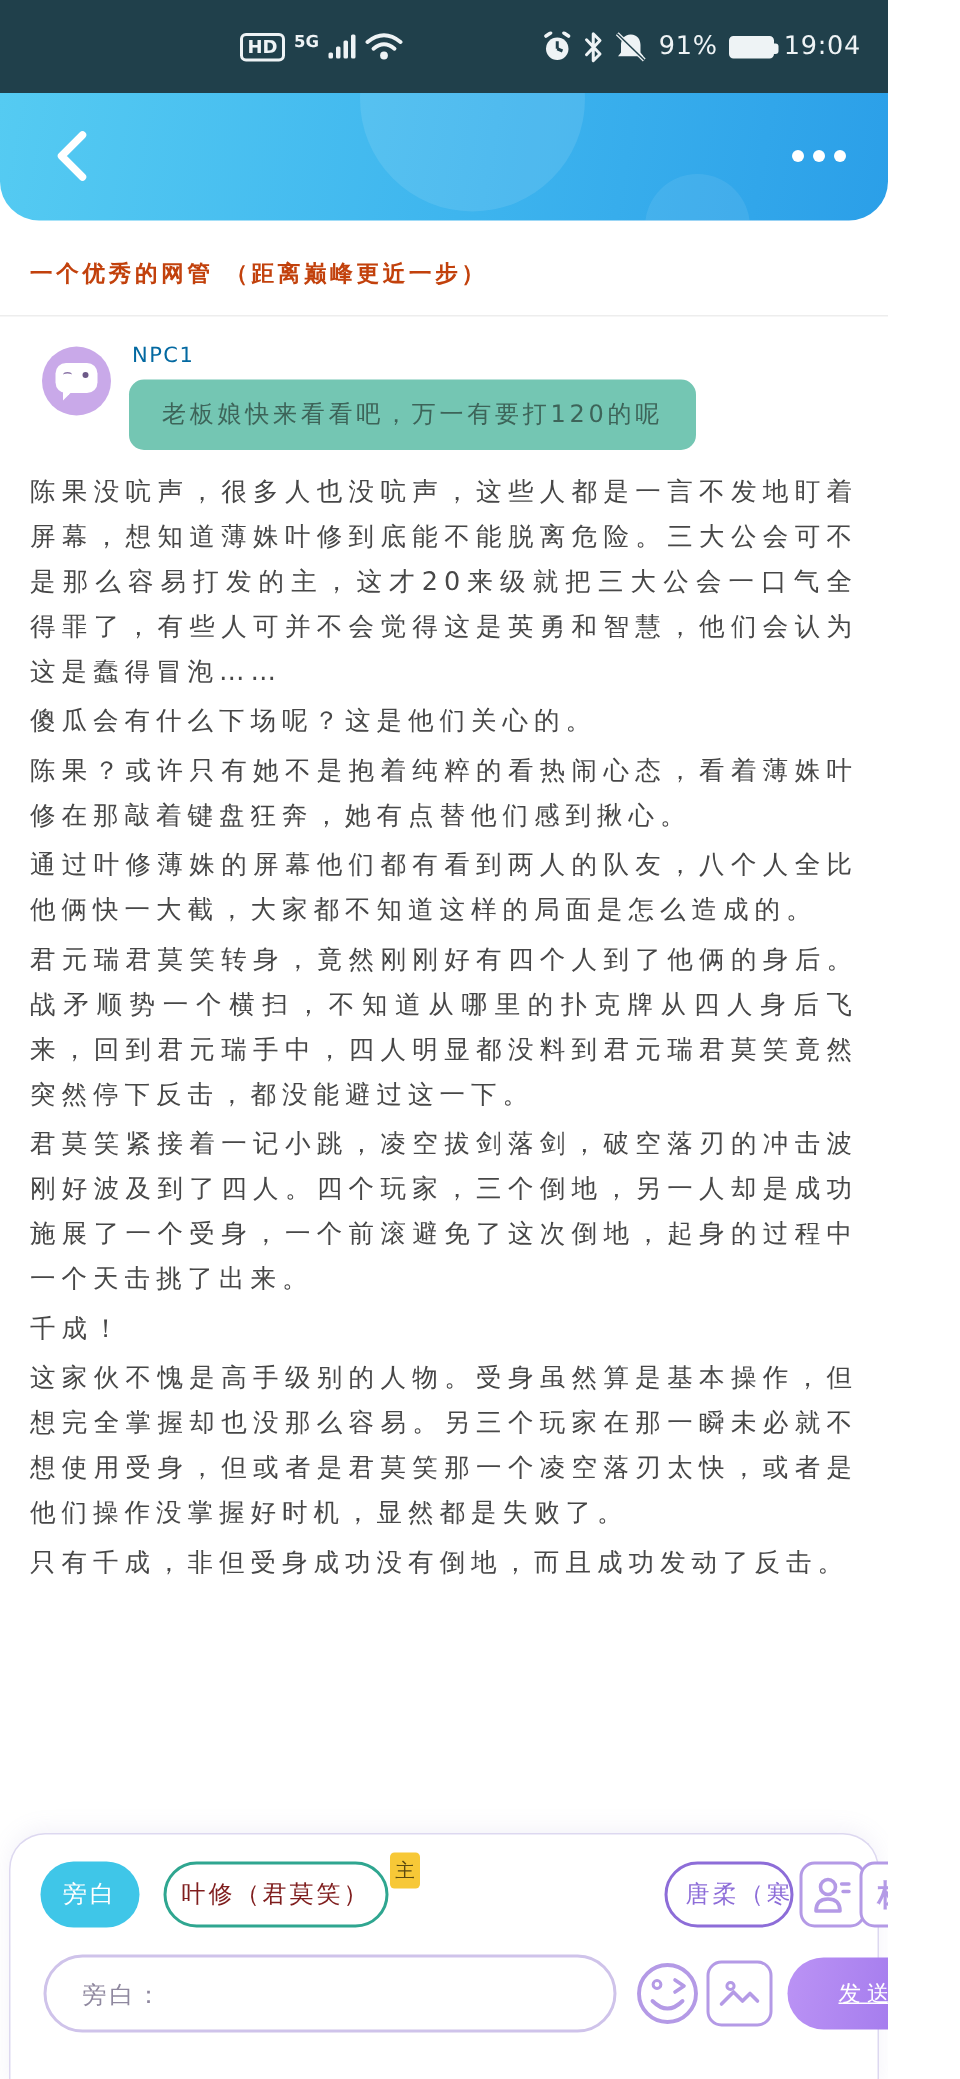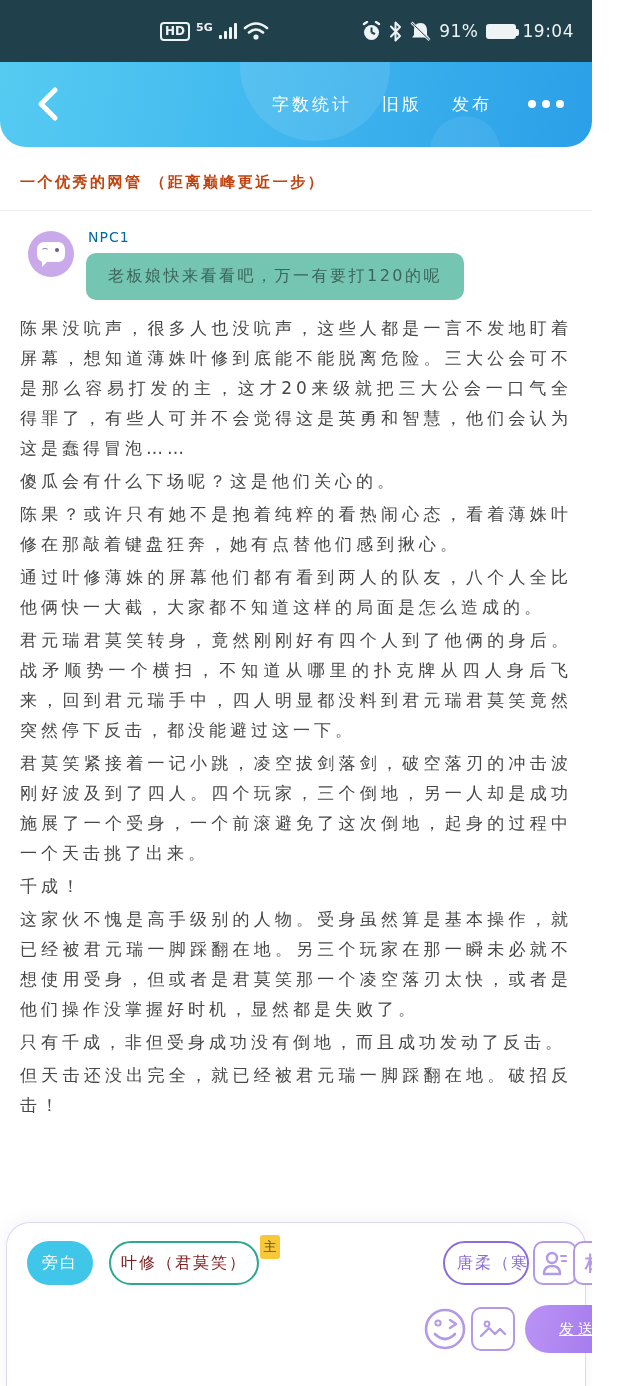--- a/index.html
+++ b/index.html
@@ -120,25 +120,20 @@
   <div class="header">
     <span class="decor d1"></span>
     <span class="decor d2"></span>
     <span class="decor d3"></span>
     <span class="decor d4"></span>
     <div class="back-btn">
       <svg width="22" height="34" viewBox="0 0 22 34">
         <polyline points="18,3 4,17 18,31" fill="none" stroke="#fff" stroke-width="5" stroke-linecap="round" stroke-linejoin="round"></polyline>
       </svg>
     </div>
-    <div class="hdr-nav">
-      <span>字数统计</span>
-      <span>旧版</span>
-      <span>发布</span>
-    </div>
     <div class="more-dots">
         <i></i>
         <i></i>
         <i></i>
       </div>
   </div>
 
   <div class="chapter">
     <h2>一个优秀的网管 （距离巅峰更近一步）</h2>
   </div>
@@ -158,23 +153,22 @@
   </div>
 
   <div class="story">
     <p>陈果没吭声，很多人也没吭声，这些人都是一言不发地盯着屏幕，想知道薄姝叶修到底能不能脱离危险。三大公会可不是那么容易打发的主，这才20来级就把三大公会一口气全得罪了，有些人可并不会觉得这是英勇和智慧，他们会认为这是蠢得冒泡……</p>
     <p>傻瓜会有什么下场呢？这是他们关心的。</p>
     <p>陈果？或许只有她不是抱着纯粹的看热闹心态，看着薄姝叶修在那敲着键盘狂奔，她有点替他们感到揪心。</p>
     <p>通过叶修薄姝的屏幕他们都有看到两人的队友，八个人全比他俩快一大截，大家都不知道这样的局面是怎么造成的。</p>
     <p>君元瑞君莫笑转身，竟然刚刚好有四个人到了他俩的身后。战矛顺势一个横扫，不知道从哪里的扑克牌从四人身后飞来，回到君元瑞手中，四人明显都没料到君元瑞君莫笑竟然突然停下反击，都没能避过这一下。</p>
     <p>君莫笑紧接着一记小跳，凌空拔剑落剑，破空落刃的冲击波刚好波及到了四人。四个玩家，三个倒地，另一人却是成功施展了一个受身，一个前滚避免了这次倒地，起身的过程中一个天击挑了出来。</p>
     <p>千成！</p>
-    <p>这家伙不愧是高手级别的人物。受身虽然算是基本操作，就已经被君元瑞一脚踩翻在地。另三个玩家在那一瞬未必就不想使用受身，但或者是君莫笑那一个凌空落刃太快，或者是他们操作没掌握好时机，显然都是失败了。</p>
+    <p>这家伙不愧是高手级别的人物。受身虽然算是基本操作，但想完全掌握却也没那么容易。另三个玩家在那一瞬未必就不想使用受身，但或者是君莫笑那一个凌空落刃太快，或者是他们操作没掌握好时机，显然都是失败了。</p>
     <p>只有千成，非但受身成功没有倒地，而且成功发动了反击。</p>
-    <p>但天击还没出完全，就已经被君元瑞一脚踩翻在地。破招反击！</p>
   </div>
 
   <div class="panel">
 
     <button class="pill pill-narration">旁白</button>
     <button class="pill pill-c1">叶修（君莫笑）</button>
     <span class="main-badge">主</span>
     <button class="pill pill-c3">唐柔（寒烟柔）</button>
 
     <div class="sq-frame sq-icon icon-person">
@@ -182,20 +176,21 @@
         <circle cx="11" cy="9" r="5" fill="none" stroke="#b49ae6" stroke-width="2.4"></circle>
         <path d="M3 25 Q3 17 11 17 Q19 17 19 25 Z" fill="none" stroke="#b49ae6" stroke-width="2.4" stroke-linejoin="round"></path>
         <line x1="20" y1="7" x2="25" y2="7" stroke="#b49ae6" stroke-width="2.2" stroke-linecap="round"></line>
         <line x1="21" y1="12" x2="25" y2="12" stroke="#b49ae6" stroke-width="2.2" stroke-linecap="round"></line>
       </svg>
     </div>
     <div class="sq-frame sq-icon icon-tag">
       <span class="tag-char">标</span>
     </div>
 
+    <input class="composer-input" placeholder="旁白：" style="">
 
     <svg class="round-icon icon-emoji" width="44" height="44" viewBox="0 0 44 44">
       <circle cx="22" cy="22" r="19" fill="none" stroke="#b49ae6" stroke-width="2.6"></circle>
       <circle cx="15" cy="16" r="2.6" fill="none" stroke="#b49ae6" stroke-width="2"></circle>
       <path d="M27 13 l6 4 l-6 4" fill="none" stroke="#b49ae6" stroke-width="2.4" stroke-linecap="round" stroke-linejoin="round"></path>
       <path d="M12 27 Q22 37 32 27" fill="none" stroke="#b49ae6" stroke-width="2.6" stroke-linecap="round"></path>
     </svg>
 
     <div class="sq-frame round-icon icon-image" style="position:absolute;">
       <svg width="28" height="26" viewBox="0 0 28 26">

